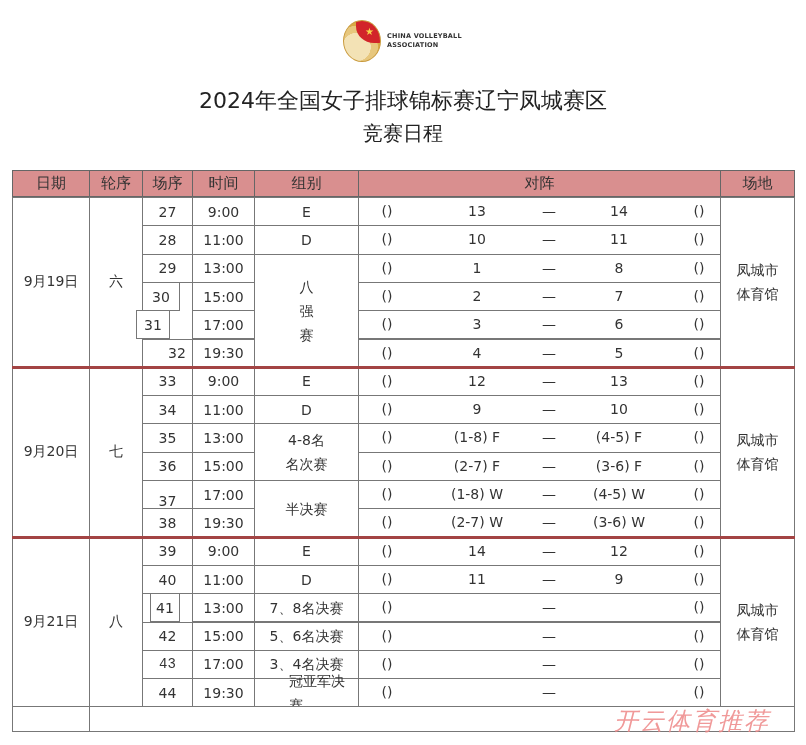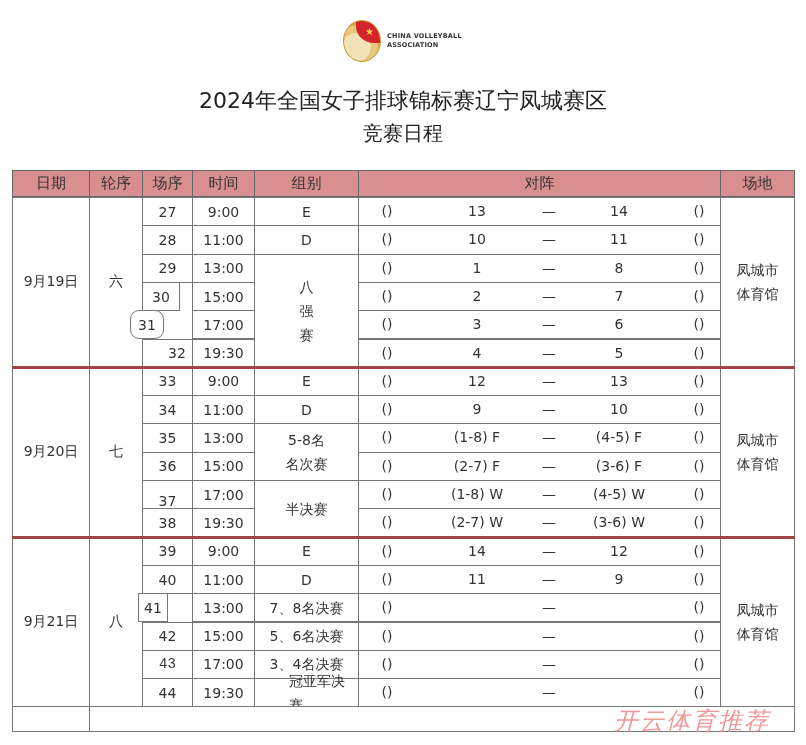--- a/index.html
+++ b/index.html
@@ -99,21 +99,21 @@
     </div>
     <div class="cell" style="left: 130px; top: 111.9px; width: 38px; height: 29.3px;">30</div>
     <div class="cell" style="left: 180px; top: 111.9px; width: 63px; height: 29.3px;">15:00</div>
     <div class="cell" style="left: 346px; top: 111.9px; width: 363px; height: 29.3px; display: block;">
       <span class="row-text" style="left: -32px; width: 120px; text-align: center; top: 5px;">()</span>
       <span class="row-text" style="left: 58px; width: 120px; text-align: center; top: 5px;">2</span>
       <span class="row-text" style="left: 130px; width: 120px; text-align: center; top: 5px;">—</span>
       <span class="row-text" style="left: 200px; width: 120px; text-align: center; top: 5px;">7</span>
       <span class="row-text" style="left: 280px; width: 120px; text-align: center; top: 5px;">()</span>
     </div>
-    <div class="cell" style="left: 118px; top: 140.2px; width: 34px; height: 29.3px; border-radius: 9px;">31</div>
+    <div class="cell" style="left: 124px; top: 140.2px; width: 34px; height: 29.3px;">31</div>
     <div class="cell" style="left: 180px; top: 140.2px; width: 63px; height: 29.3px;">17:00</div>
     <div class="cell" style="left: 346px; top: 140.2px; width: 363px; height: 29.3px; display: block;">
       <span class="row-text" style="left: -32px; width: 120px; text-align: center; top: 5px;">()</span>
       <span class="row-text" style="left: 58px; width: 120px; text-align: center; top: 5px;">3</span>
       <span class="row-text" style="left: 130px; width: 120px; text-align: center; top: 5px;">—</span>
       <span class="row-text" style="left: 200px; width: 120px; text-align: center; top: 5px;">6</span>
       <span class="row-text" style="left: 280px; width: 120px; text-align: center; top: 5px;">()</span>
     </div>
     <div class="cell" style="left: 130px; top: 168.5px; width: 70px; height: 29.3px;">32</div>
     <div class="cell" style="left: 180px; top: 168.5px; width: 63px; height: 29.3px;">19:30</div>
@@ -130,21 +130,21 @@
       <span>凤城市</span>
       <span>体育馆</span>
     </div>
     <div class="cell vtext" style="left: 242px; top: 196.8px; width: 105px; height: 29.3px;">
       <span>E</span>
     </div>
     <div class="cell vtext" style="left: 242px; top: 225.1px; width: 105px; height: 29.3px;">
       <span>D</span>
     </div>
     <div class="cell vtext" style="left: 242px; top: 253.4px; width: 105px; height: 57.6px;">
-      <span>5-8名</span>
+      <span>4-8名</span>
       <span>名次赛</span>
     </div>
     <div class="cell vtext" style="left: 242px; top: 310px; width: 105px; height: 57.6px;">
       <span>半决赛</span>
     </div>
     <div class="cell" style="left: 130px; top: 196.8px; width: 51px; height: 29.3px;">33</div>
     <div class="cell" style="left: 180px; top: 196.8px; width: 63px; height: 29.3px;">9:00</div>
     <div class="cell" style="left: 346px; top: 196.8px; width: 363px; height: 29.3px; display: block;">
       <span class="row-text" style="left: -32px; width: 120px; text-align: center; top: 5px;">()</span>
       <span class="row-text" style="left: 58px; width: 120px; text-align: center; top: 5px;">12</span>
@@ -233,21 +233,21 @@
     </div>
     <div class="cell" style="left: 130px; top: 394.9px; width: 51px; height: 29.3px;">40</div>
     <div class="cell" style="left: 180px; top: 394.9px; width: 63px; height: 29.3px;">11:00</div>
     <div class="cell" style="left: 346px; top: 394.9px; width: 363px; height: 29.3px; display: block;">
       <span class="row-text" style="left: -32px; width: 120px; text-align: center; top: 5px;">()</span>
       <span class="row-text" style="left: 58px; width: 120px; text-align: center; top: 5px;">11</span>
       <span class="row-text" style="left: 130px; width: 120px; text-align: center; top: 5px;">—</span>
       <span class="row-text" style="left: 200px; width: 120px; text-align: center; top: 5px;">9</span>
       <span class="row-text" style="left: 280px; width: 120px; text-align: center; top: 5px;">()</span>
     </div>
-    <div class="cell" style="left: 126px; top: 423.2px; width: 30px; height: 29.3px;">41</div>
+    <div class="cell" style="left: 138px; top: 423.2px; width: 30px; height: 29.3px;">41</div>
     <div class="cell" style="left: 180px; top: 423.2px; width: 63px; height: 29.3px;">13:00</div>
     <div class="cell" style="left: 346px; top: 423.2px; width: 363px; height: 29.3px; display: block;">
       <span class="row-text" style="left: -32px; width: 120px; text-align: center; top: 5px;">()</span>
       <span class="row-text" style="left: 58px; width: 120px; text-align: center; top: 5px;"></span>
       <span class="row-text" style="left: 130px; width: 120px; text-align: center; top: 5px;">—</span>
       <span class="row-text" style="left: 200px; width: 120px; text-align: center; top: 5px;"></span>
       <span class="row-text" style="left: 280px; width: 120px; text-align: center; top: 5px;">()</span>
     </div>
     <div class="cell" style="left: 130px; top: 451.5px; width: 51px; height: 29.3px;">42</div>
     <div class="cell" style="left: 180px; top: 451.5px; width: 63px; height: 29.3px;">15:00</div>

